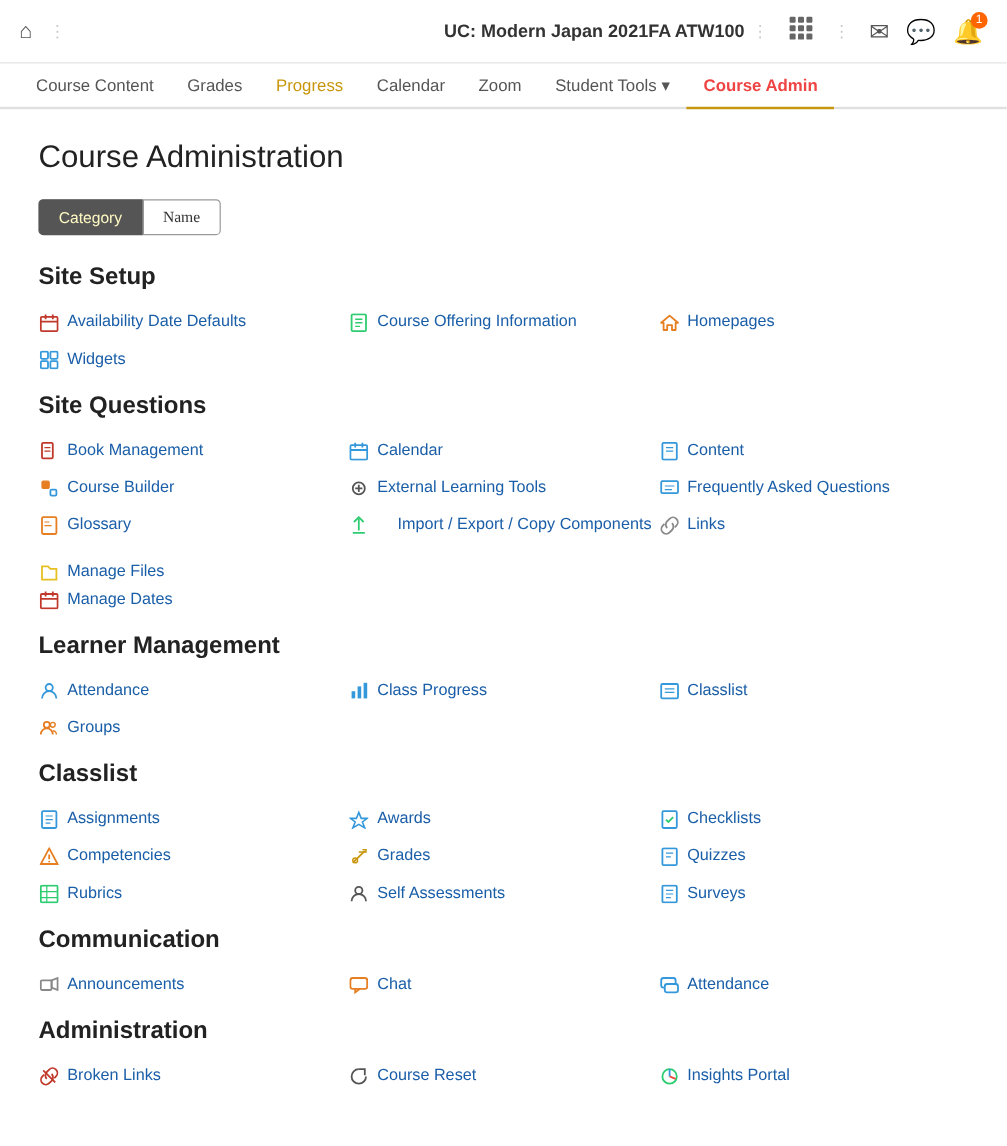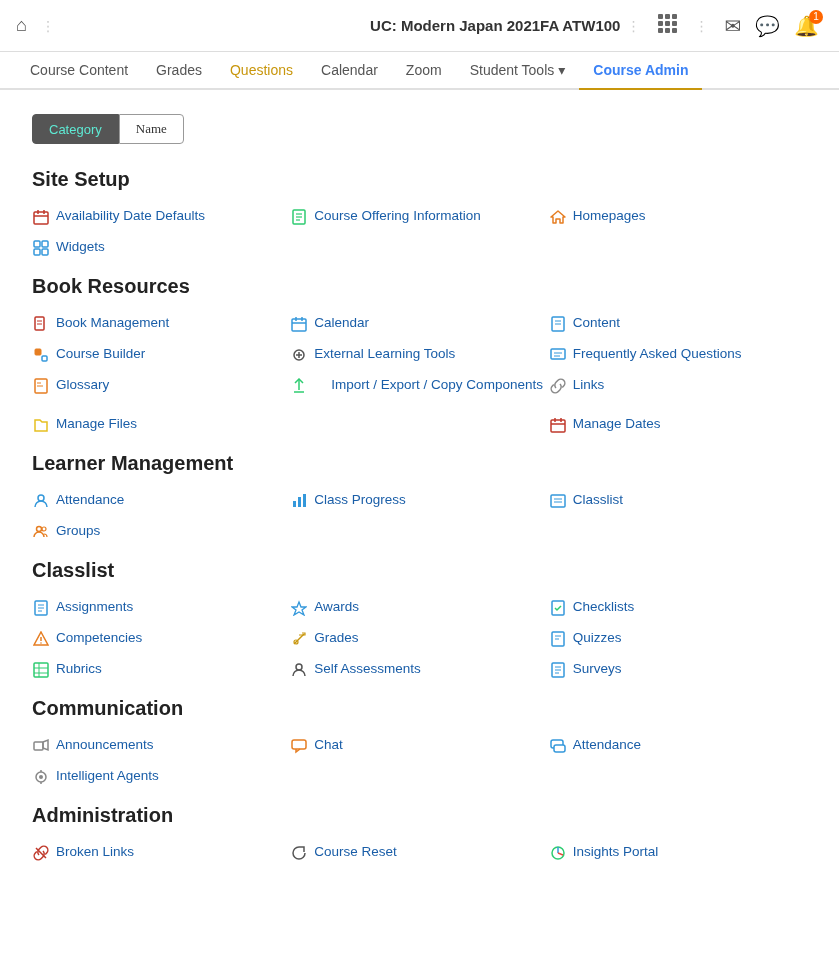--- a/index.html
+++ b/index.html
@@ -35,41 +35,41 @@
     }
     .nav-item {
       padding: 10px 14px;
       font-size: 14px;
       color: #555;
       cursor: pointer;
       text-decoration: none;
       border-bottom: 2px solid transparent;
       margin-bottom: -2px;
     }
-    .nav-item.active { color: #3b82f6; border-bottom: 2px solid #c8960c; font-weight: bold; }
+    .nav-item.active { color: #ef4444; border-bottom: 2px solid #c8960c; font-weight: bold; }
     .nav-item-dropdown { display: flex; align-items: center; gap: 4px; }
 
     
     .main-content { padding: 24px 32px; }
 
     .page-title { font-size: 26px; font-weight: normal; color: #222; margin-bottom: 20px; }
 
     
     .toggle-group { display: flex; margin-bottom: 24px; }
     .toggle-btn {
       padding: 6px 16px;
       border: 1px solid #999;
       background: #fff;
       cursor: pointer;
       font-size: 13px;
       color: #333;
     }
     .toggle-btn.active {
       background: #555;
-      color: #5eead4;
+      color: #fef9c3;
       border-color: #555;
     }
     .toggle-btn:first-child { border-radius: 4px 0 0 4px; }
     .toggle-btn:last-child { border-radius: 0 4px 4px 0; font-family: Liberation Serif, serif; }
 
     
     .section-title {
       font-size: 20px;
       font-weight: bold;
       color: #222;
@@ -140,31 +140,32 @@
     <span class="top-icon" style="position:relative;">
       🔔
       <span class="badge">1</span>
     </span>
   </div>
 </div>
 
 <nav class="nav-bar">
   <a class="nav-item">Course Content</a>
   <a class="nav-item">Grades</a>
-  <a class="nav-item" style="color:#c8960c;">Questions</a>
+  <a class="nav-item" style="color:#c8960c;">Progress</a>
   <a class="nav-item">Calendar</a>
   <a class="nav-item">Zoom</a>
   <a class="nav-item nav-item-dropdown">
     <span>Student Tools</span>
     <span>▾</span>
   </a>
   <a class="nav-item active">Course Admin</a>
 </nav>
 
 <div class="main-content">
+  <h1 class="page-title">Course Administration</h1>
 
   <div class="toggle-group">
     <button class="toggle-btn active">Category</button>
     <button class="toggle-btn">Name</button>
   </div>
 
   <div class="section-block">
     <h2 class="section-title">Site Setup</h2>
     <div class="link-grid">
 
@@ -210,21 +211,21 @@
               <rect x="9" y="9" width="6" height="6" rx="1" fill="none" stroke="#3498db" stroke-width="1.5"></rect>
             </svg>
         </span>
         <a class="link-text">Widgets</a>
       </div>
 
     </div>
   </div>
 
   <div class="section-block">
-    <h2 class="section-title">Book Resources</h2>
+    <h2 class="section-title">Site Questions</h2>
     <div class="link-grid">
 
       <div class="link-item">
         <span class="link-icon">
           <svg width="16" height="16" viewBox="0 0 16 16">
               <rect x="2" y="1" width="9" height="13" rx="1" fill="none" stroke="#c0392b" stroke-width="1.5"></rect>
               <line x1="4" y1="5" x2="9" y2="5" stroke="#c0392b" stroke-width="1"></line>
               <line x1="4" y1="8" x2="9" y2="8" stroke="#c0392b" stroke-width="1"></line>
             </svg>
         </span>
@@ -313,21 +314,21 @@
           <svg width="16" height="16" viewBox="0 0 16 16">
               <path d="M6 10a4 4 0 0 1 0-5.66L8 2.34A4 4 0 0 1 13.66 8l-1.42 1.42" fill="none" stroke="#888" stroke-width="1.5"></path>
               <path d="M10 6a4 4 0 0 1 0 5.66L8 13.66A4 4 0 0 1 2.34 8l1.42-1.42" fill="none" stroke="#888" stroke-width="1.5"></path>
             </svg>
         </span>
         <a class="link-text">Links</a>
       </div>
 
     </div>
 
-    <div style="display:grid; grid-template-columns: repeat(3, 1fr); margin-bottom:16px;">
+    <div style="display:grid; grid-template-columns: repeat(1, 1fr); margin-bottom:16px;">
       <div class="link-item">
         <span class="link-icon">
           <svg width="16" height="16" viewBox="0 0 16 16">
               <path d="M2 3h5l2 2h5v9H2z" fill="none" stroke="#e6c020" stroke-width="1.5"></path>
             </svg>
         </span>
         <a class="link-text">Manage Files</a>
       </div>
       <div></div>
       <div class="link-item">
@@ -529,31 +530,20 @@
       <div class="link-item">
         <span class="link-icon">
           <svg width="16" height="16" viewBox="0 0 16 16">
               <rect x="1" y="2" width="12" height="8" rx="2" fill="none" stroke="#3498db" stroke-width="1.5"></rect>
               <rect x="4" y="7" width="11" height="7" rx="2" fill="#fff" stroke="#3498db" stroke-width="1.5"></rect>
             </svg>
         </span>
         <a class="link-text">Attendance</a>
       </div>
 
-      <div class="link-item">
-        <span class="link-icon">
-          <svg width="16" height="16" viewBox="0 0 16 16">
-              <circle cx="8" cy="8" r="5" fill="none" stroke="#888" stroke-width="1.5"></circle>
-              <circle cx="8" cy="8" r="2" fill="#888"></circle>
-              <line x1="8" y1="1" x2="8" y2="3" stroke="#888" stroke-width="1.5"></line>
-              <line x1="8" y1="13" x2="8" y2="15" stroke="#888" stroke-width="1.5"></line>
-            </svg>
-        </span>
-        <a class="link-text">Intelligent Agents</a>
-      </div>
 
     </div>
   </div>
 
   <div class="section-block">
     <h2 class="section-title">Administration</h2>
     <div class="link-grid">
 
       <div class="link-item">
         <span class="link-icon">

